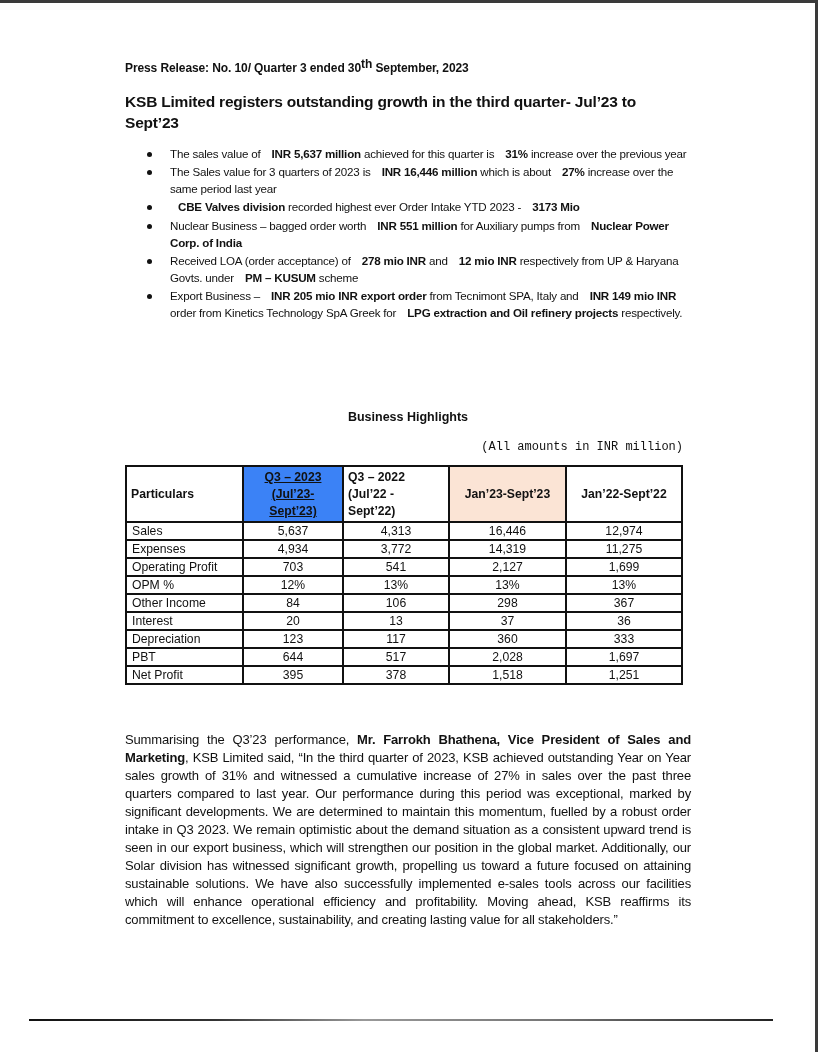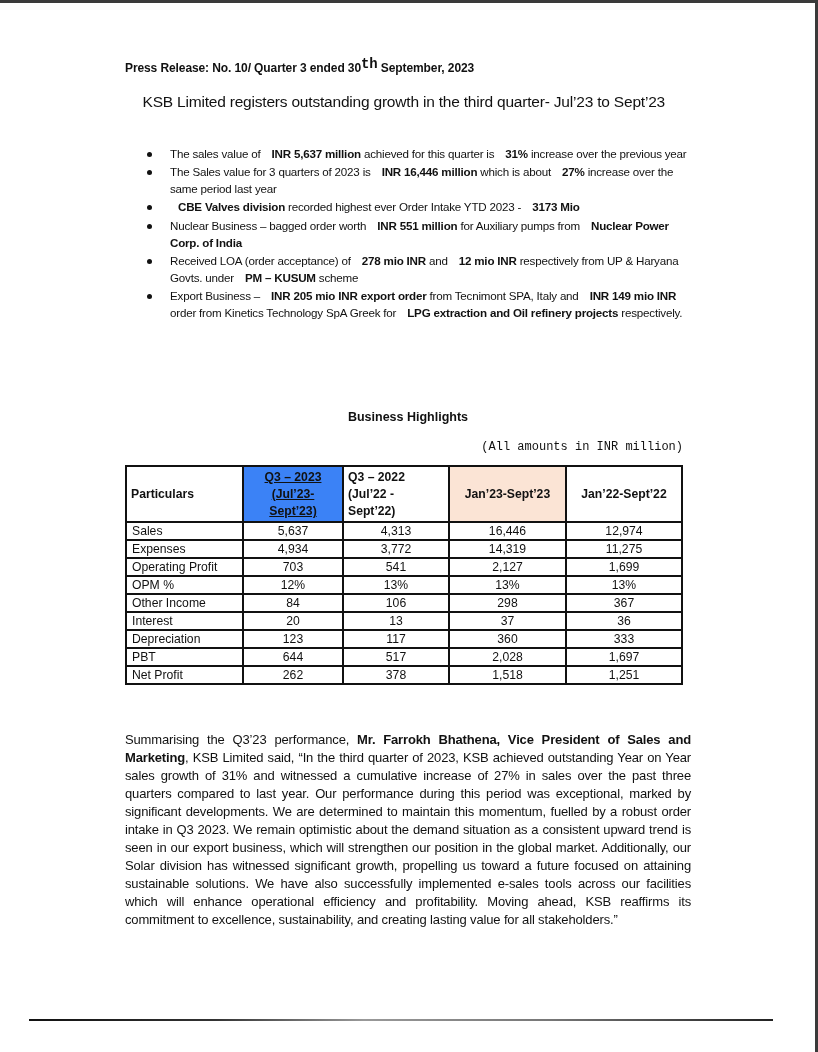--- a/index.html
+++ b/index.html
@@ -5,22 +5,22 @@
   html, body { margin: 0; padding: 0; }
   body {
     width: 818px; height: 1052px; position: relative; overflow: hidden;
     background: #ffffff; color: #111;
     font-family: "Liberation Sans", sans-serif;
   }
   .frame-top { position: absolute; left: 0; top: 0; width: 818px; height: 3px; background: #3a3a3a; }
   .frame-right { position: absolute; right: 0; top: 0; width: 3px; height: 1052px; background: #3a3a3a; }
   .page { position: absolute; left: 125px; top: 0; width: 566px; }
   .pr-line { position: absolute; top: 61px; left: 0; font-size: 12px; font-weight: bold; white-space: nowrap; letter-spacing: -0.1px; }
-  .pr-line sup { font-size: 14px; vertical-align: 4px; line-height: 0; font-family: Liberation Mono, monospace; }
-  .headline { position: absolute; top: 91px; left: 0; width: 540px; font-size: 15.5px; font-weight: normal; line-height: 21px; letter-spacing: -0.2px; text-align: right; }
+  .pr-line sup { font-size: 12px; vertical-align: 4px; line-height: 0; }
+  .headline { position: absolute; top: 91px; left: 0; width: 540px; font-size: 15.5px; font-weight: bold; line-height: 21px; letter-spacing: -0.2px; }
   .bullets { position: absolute; top: 145px; left: 20px; width: 550px; margin: 0; padding: 0; list-style: none; }
   .bullets li { position: relative; padding-left: 25px; font-size: 11.6px; line-height: 17px; margin-bottom: 1.2px; letter-spacing: -0.2px; }
   .bullets li .dot { position: absolute; left: 2px; top: 7px; width: 5px; height: 5px; border-radius: 50%; background: #111; }
   .bullets b { font-weight: bold; padding-left: 8px; }
   .section-title { position: absolute; top: 410px; left: 0; width: 566px; text-align: center; font-size: 12.5px; font-weight: bold; }
   .amount-note { position: absolute; top: 440px; right: 8px; font-size: 12px; white-space: nowrap; font-family: Liberation Mono, monospace; }
   table.bh { position: absolute; top: 465px; left: 0; border-collapse: collapse; font-size: 12.2px; }
   table.bh td, table.bh th { border: 2px solid #111; padding: 0 5px; height: 16px; line-height: 16px; }
   table.bh th { font-weight: bold; text-align: center; height: 54px; line-height: 17px; padding: 0 4px; }
   table.bh th.left { text-align: left; }
@@ -118,21 +118,21 @@
         </tr>
         <tr>
           <td class="label">PBT</td>
           <td>644</td>
           <td>517</td>
           <td>2,028</td>
           <td>1,697</td>
         </tr>
         <tr>
           <td class="label">Net Profit</td>
-          <td>262</td>
+          <td>395</td>
           <td>378</td>
           <td>1,518</td>
           <td>1,251</td>
         </tr>
       </tbody>
   </table>
 
   <div class="para" id="summary"><span>Summarising the Q3’23 performance, </span><b>Mr. Farrokh Bhathena, Vice President of Sales and Marketing</b><span>, KSB Limited said, “In the third quarter of 2023, KSB achieved outstanding Year on Year sales growth of 31% and witnessed a cumulative increase of 27% in sales over the past three quarters compared to last year. Our performance during this period was exceptional, marked by significant developments. We are determined to maintain this momentum, fuelled by a robust order intake in Q3 2023. We remain optimistic about the demand situation as a consistent upward trend is seen in our export business, which will strengthen our position in the global market. Additionally, our Solar division has witnessed significant growth, propelling us toward a future focused on attaining sustainable solutions. We have also successfully implemented e-sales tools across our facilities which will enhance operational efficiency and profitability. Moving ahead, KSB reaffirms its commitment to excellence, sustainability, and creating lasting value for all stakeholders.”</span></div>
 </div>
 

